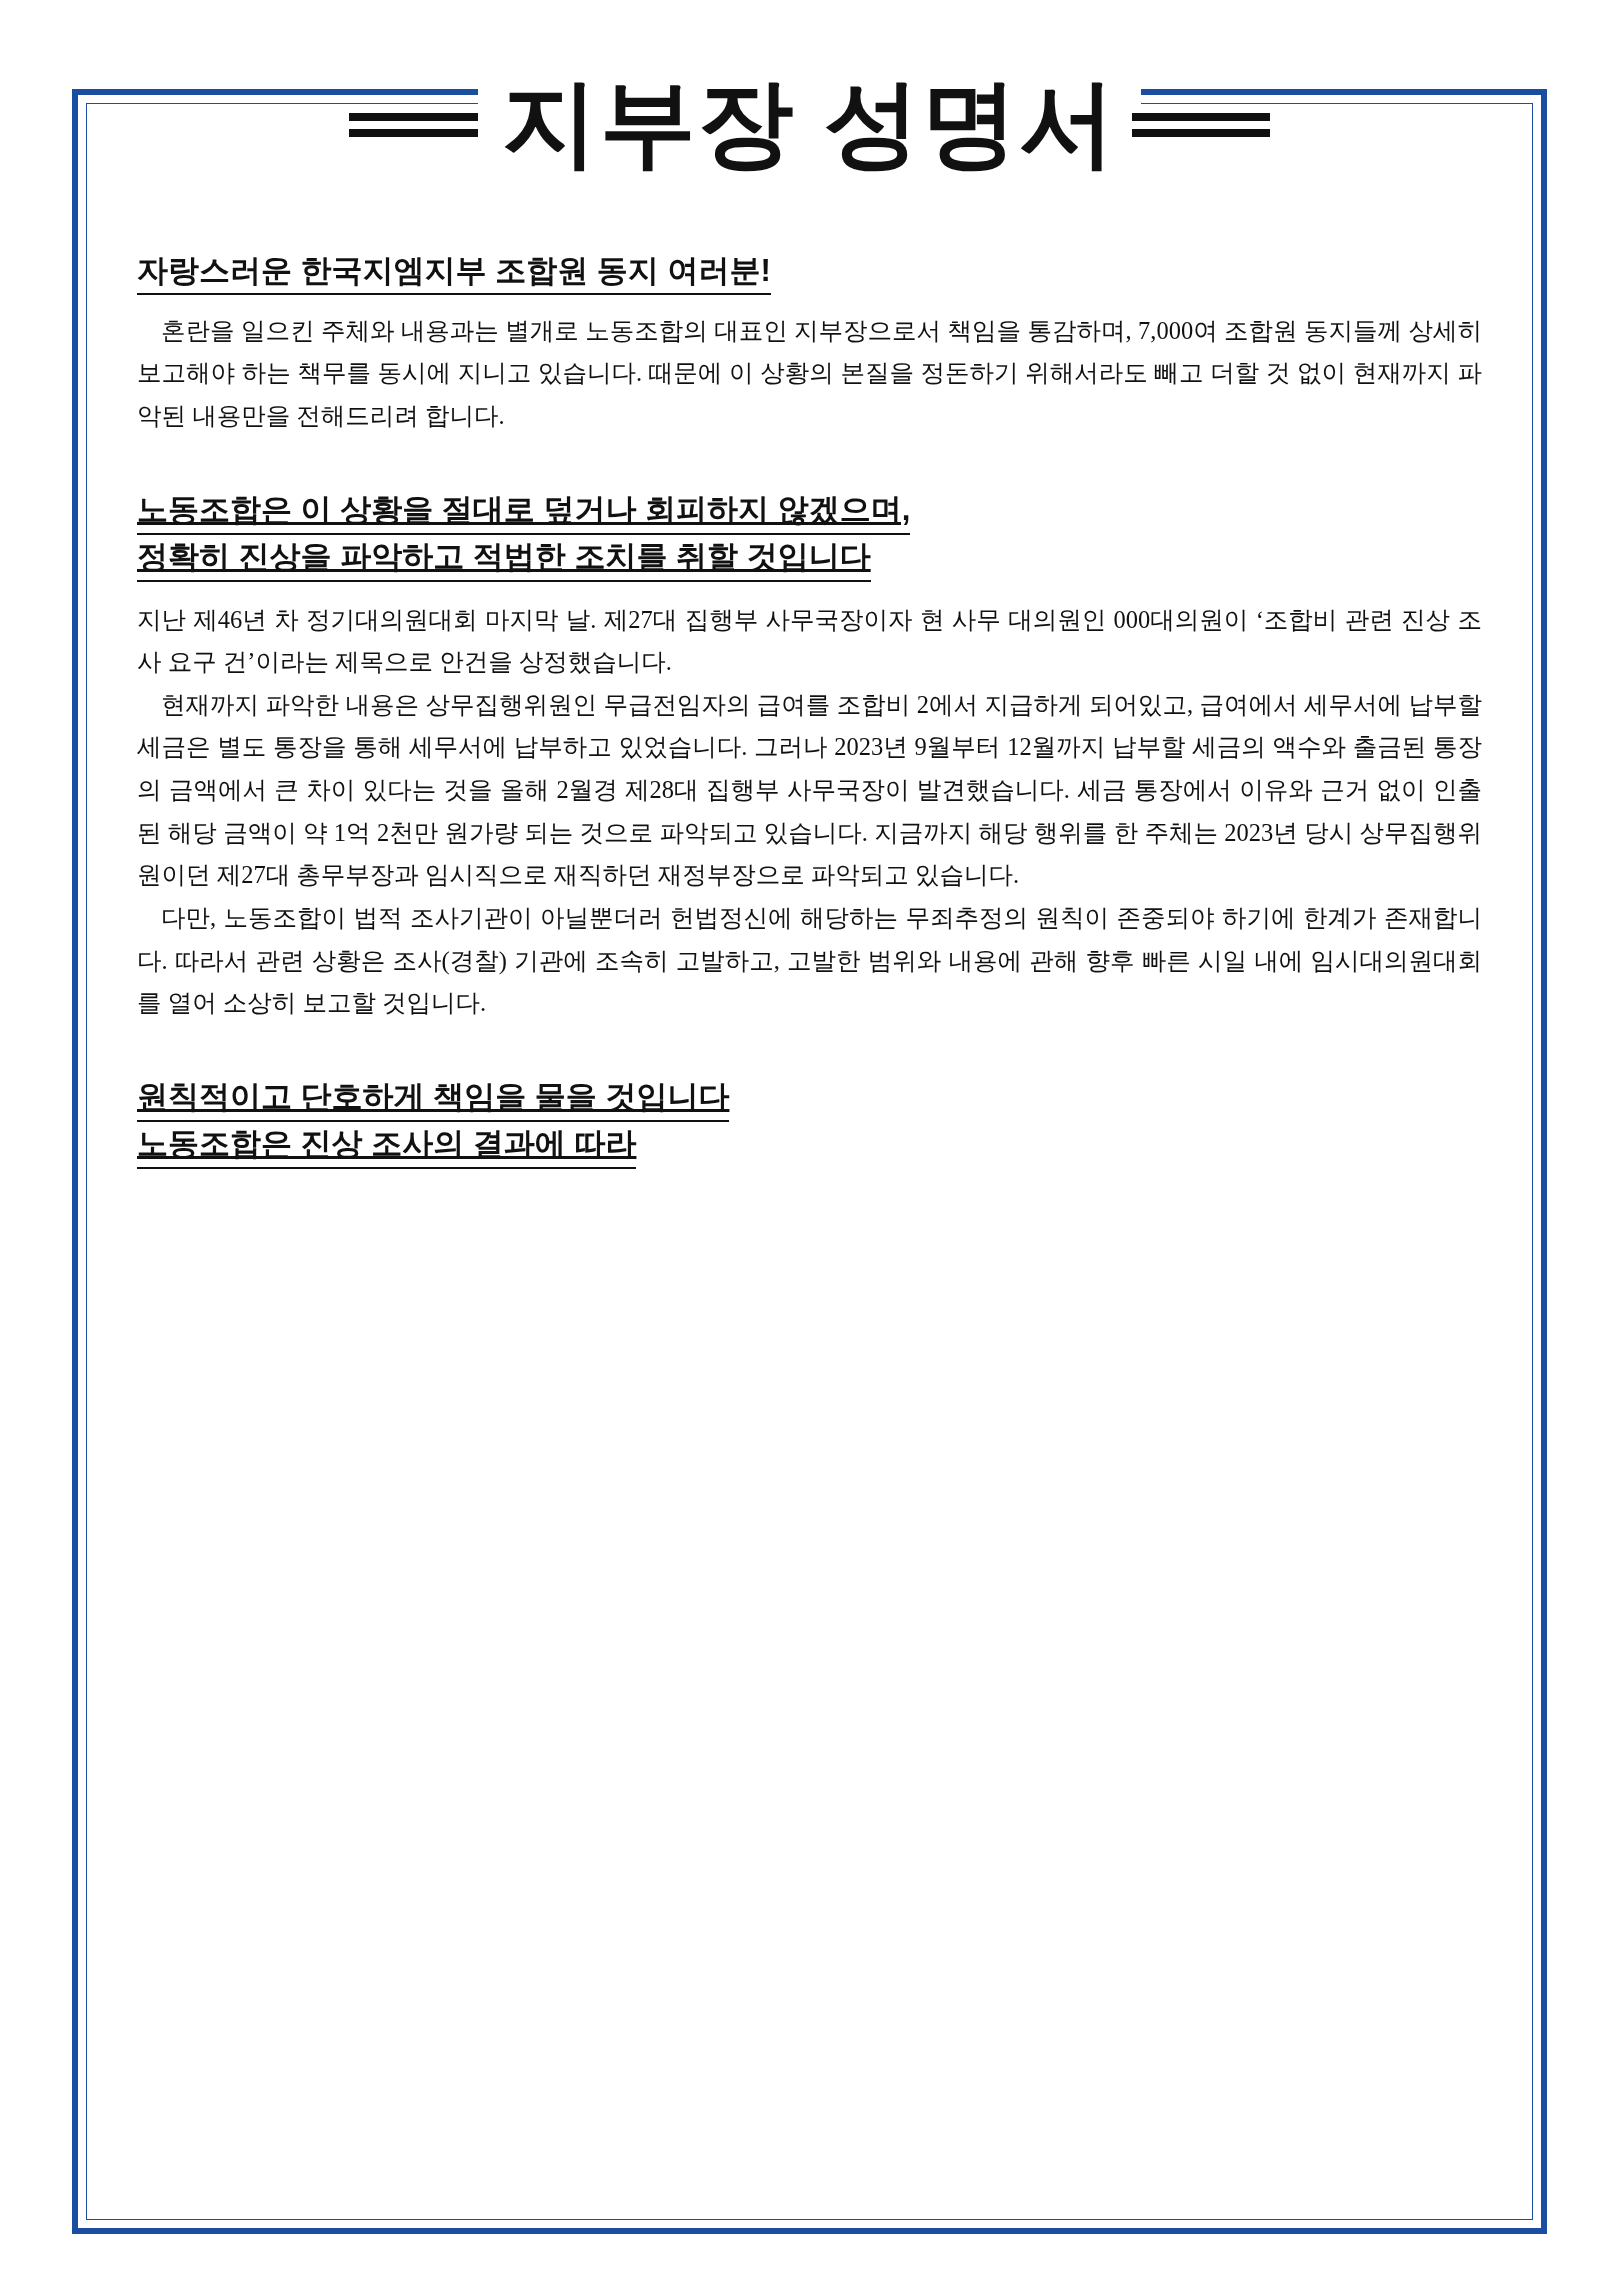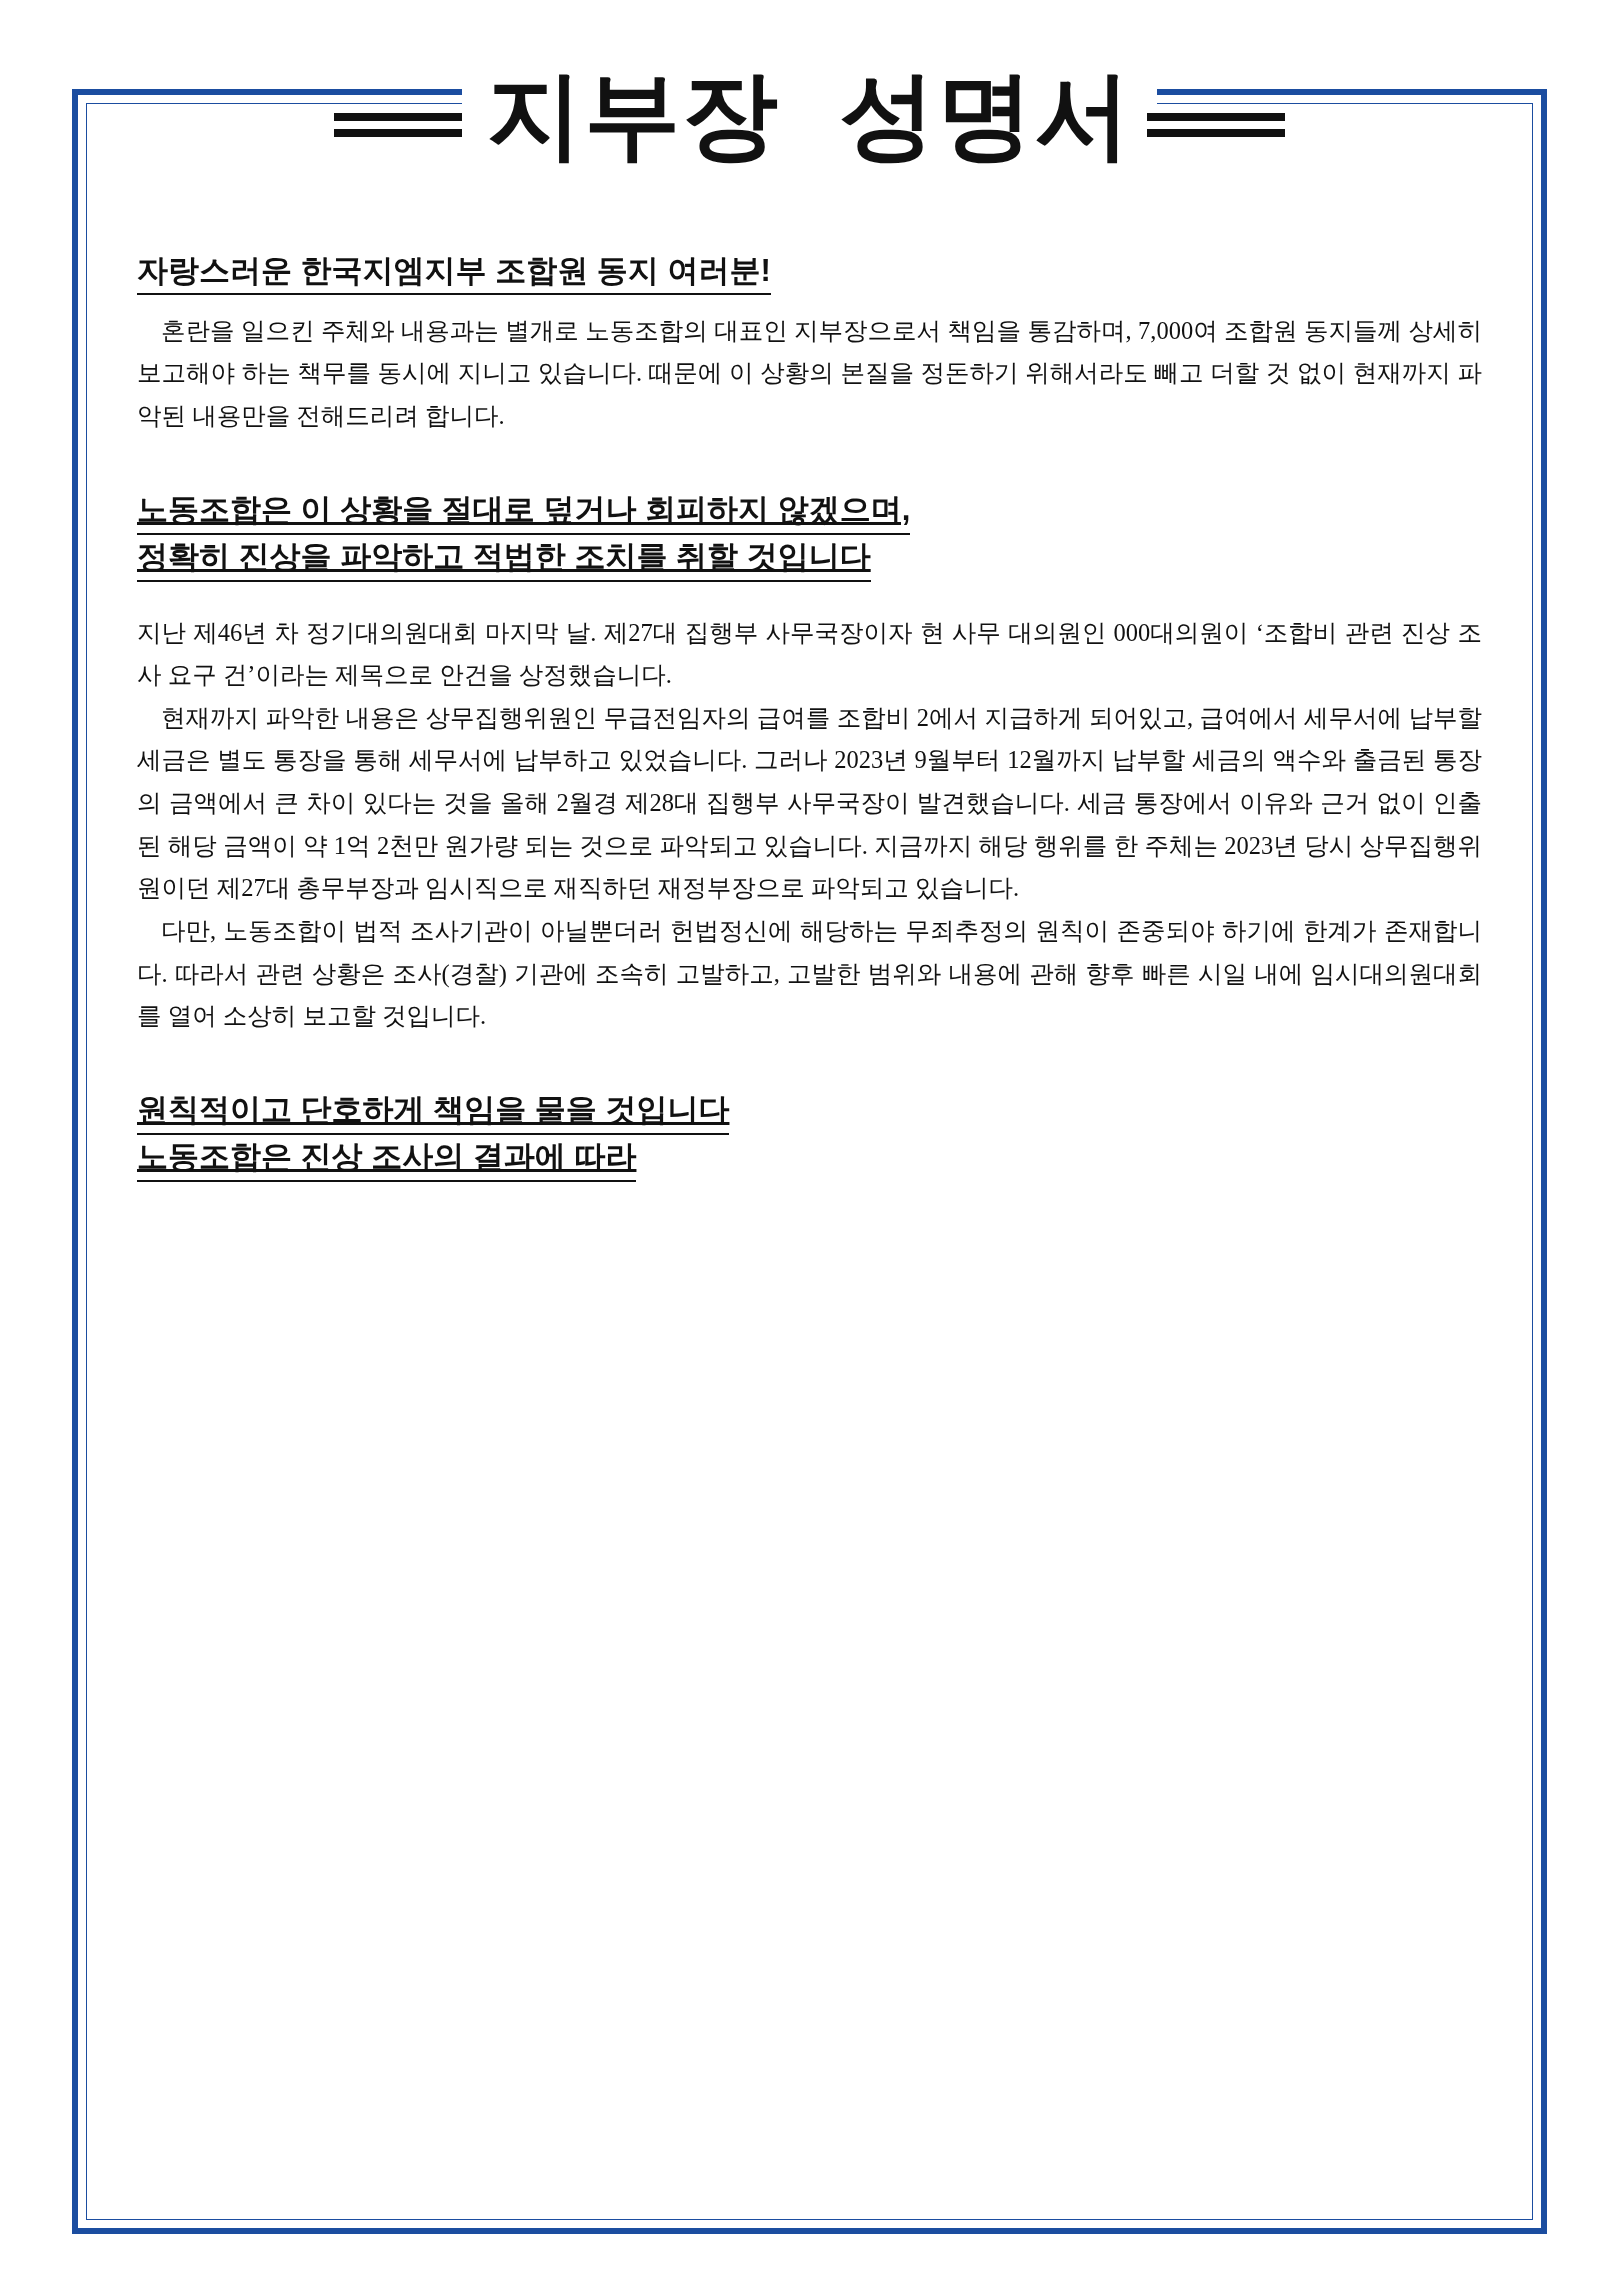--- a/index.html
+++ b/index.html
@@ -55,21 +55,21 @@
     border-top: 8.3px solid #111111;
     border-bottom: 8.3px solid #111111;
     height: 24px;
     box-sizing: border-box;
     background: #ffffff;
     margin-top: 5.5px;
   }
   .title-rule.left { margin-right: -9.2px; }
   .title-rule.right { margin-left: -9.2px; }
   .doc-title {
-    font-family: Liberation Mono, monospace;
+    font-family: Liberation Sans, sans-serif;
     font-weight: bold;
     font-size: 96px;
     letter-spacing: 1.8px;
     line-height: 1;
     color: #111111;
     background: #ffffff;
     padding: 0 24px;
     white-space: nowrap;
   }
 
@@ -115,21 +115,21 @@
     margin: 0;
     text-align: justify;
     text-justify: inter-character;
     word-break: break-all;
     color: #111111;
   }
   p.body-text.indent { text-indent: 24px; }
 
   .para-group { margin-top: 14.8px; }
   .section-block { margin-top: 50px; }
-  .section-block .para-group { margin-top: 30px; }
+  .section-block .para-group { margin-top: 17px; }
 </style>
 </head>
 <body>
 
 <div class="page-frame">
   <div class="page-frame-inner"></div>
 </div>
 
 <div class="title-band">
   <div class="title-rule left"></div>

